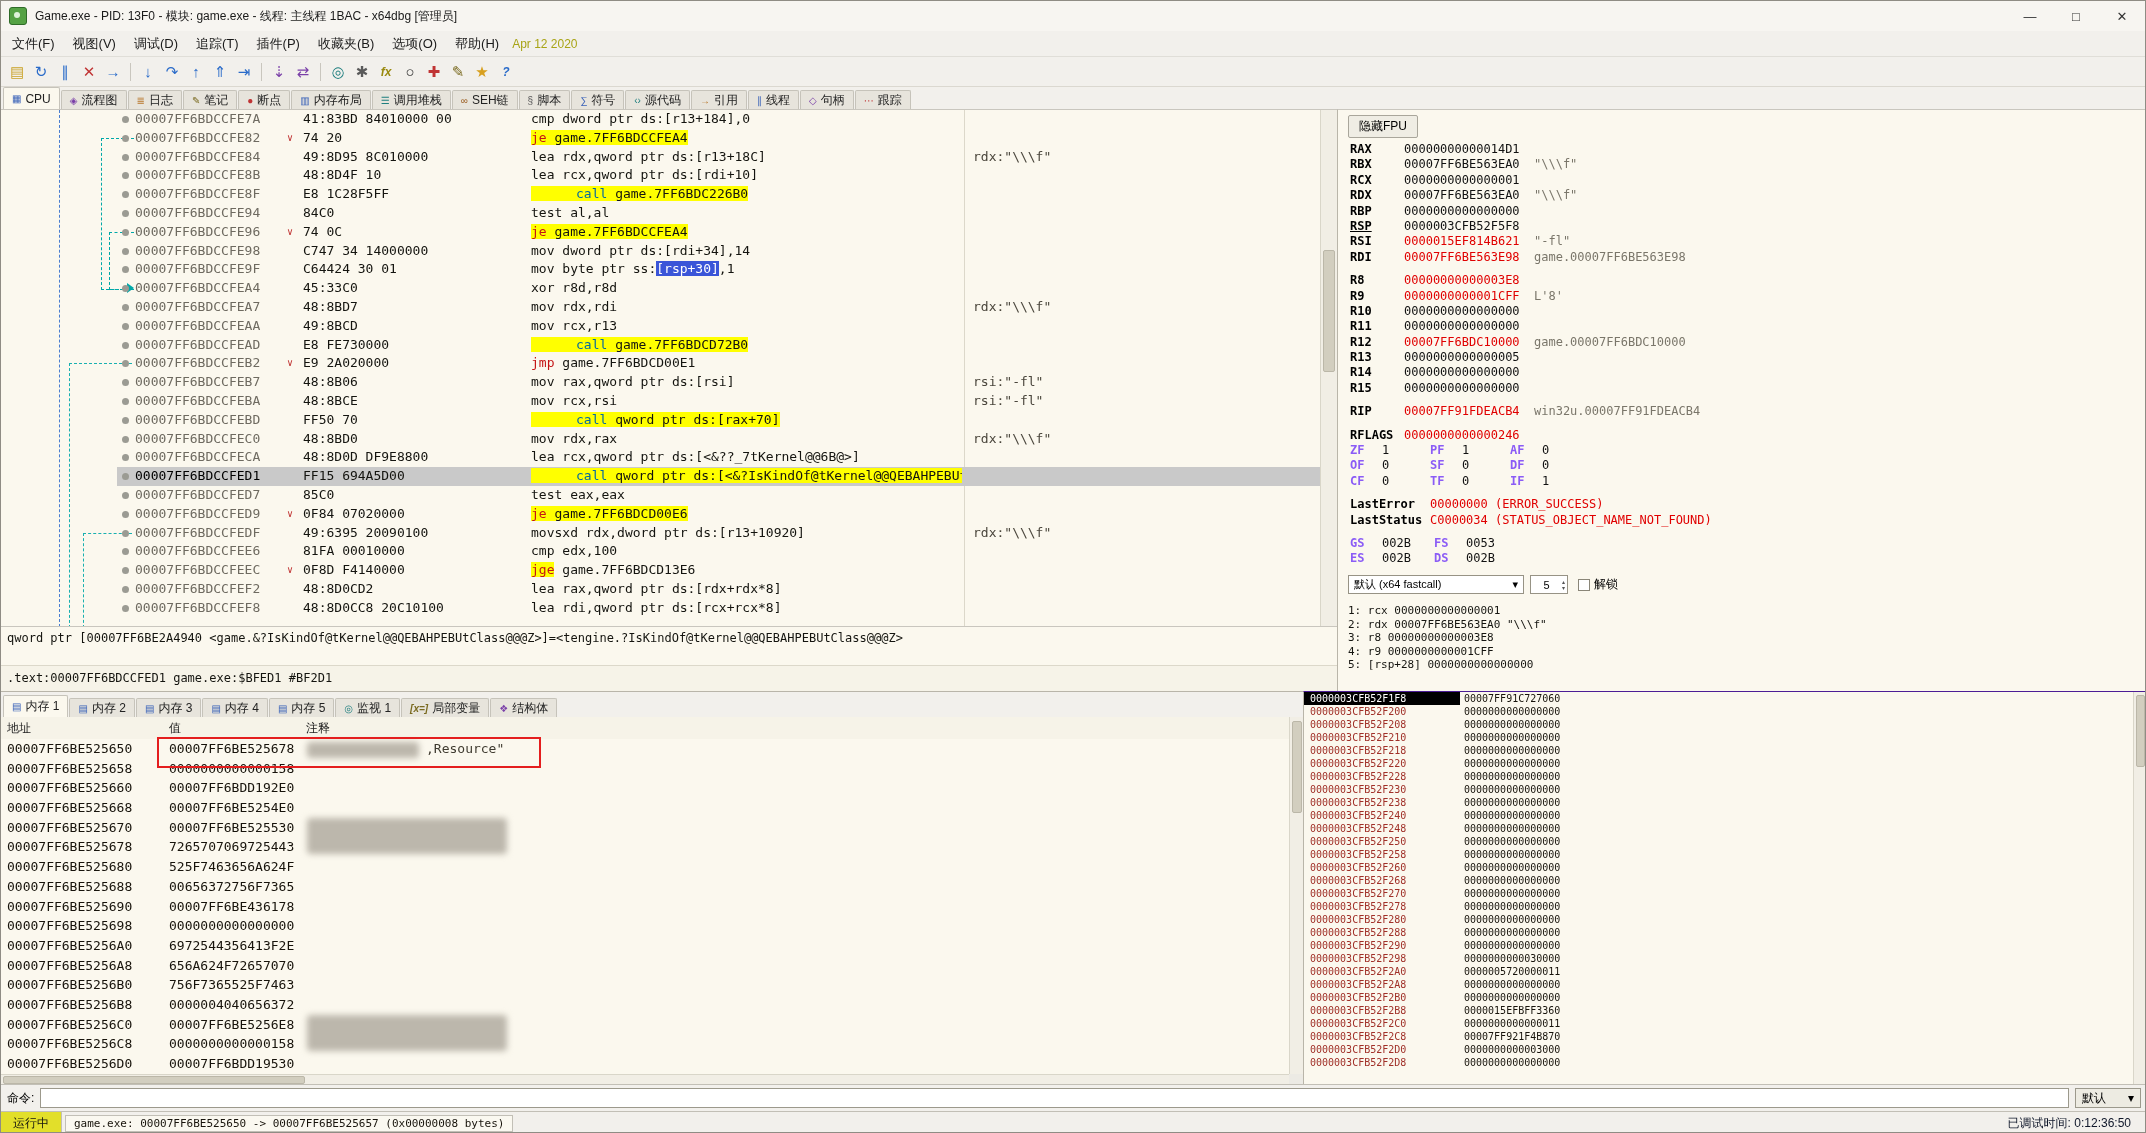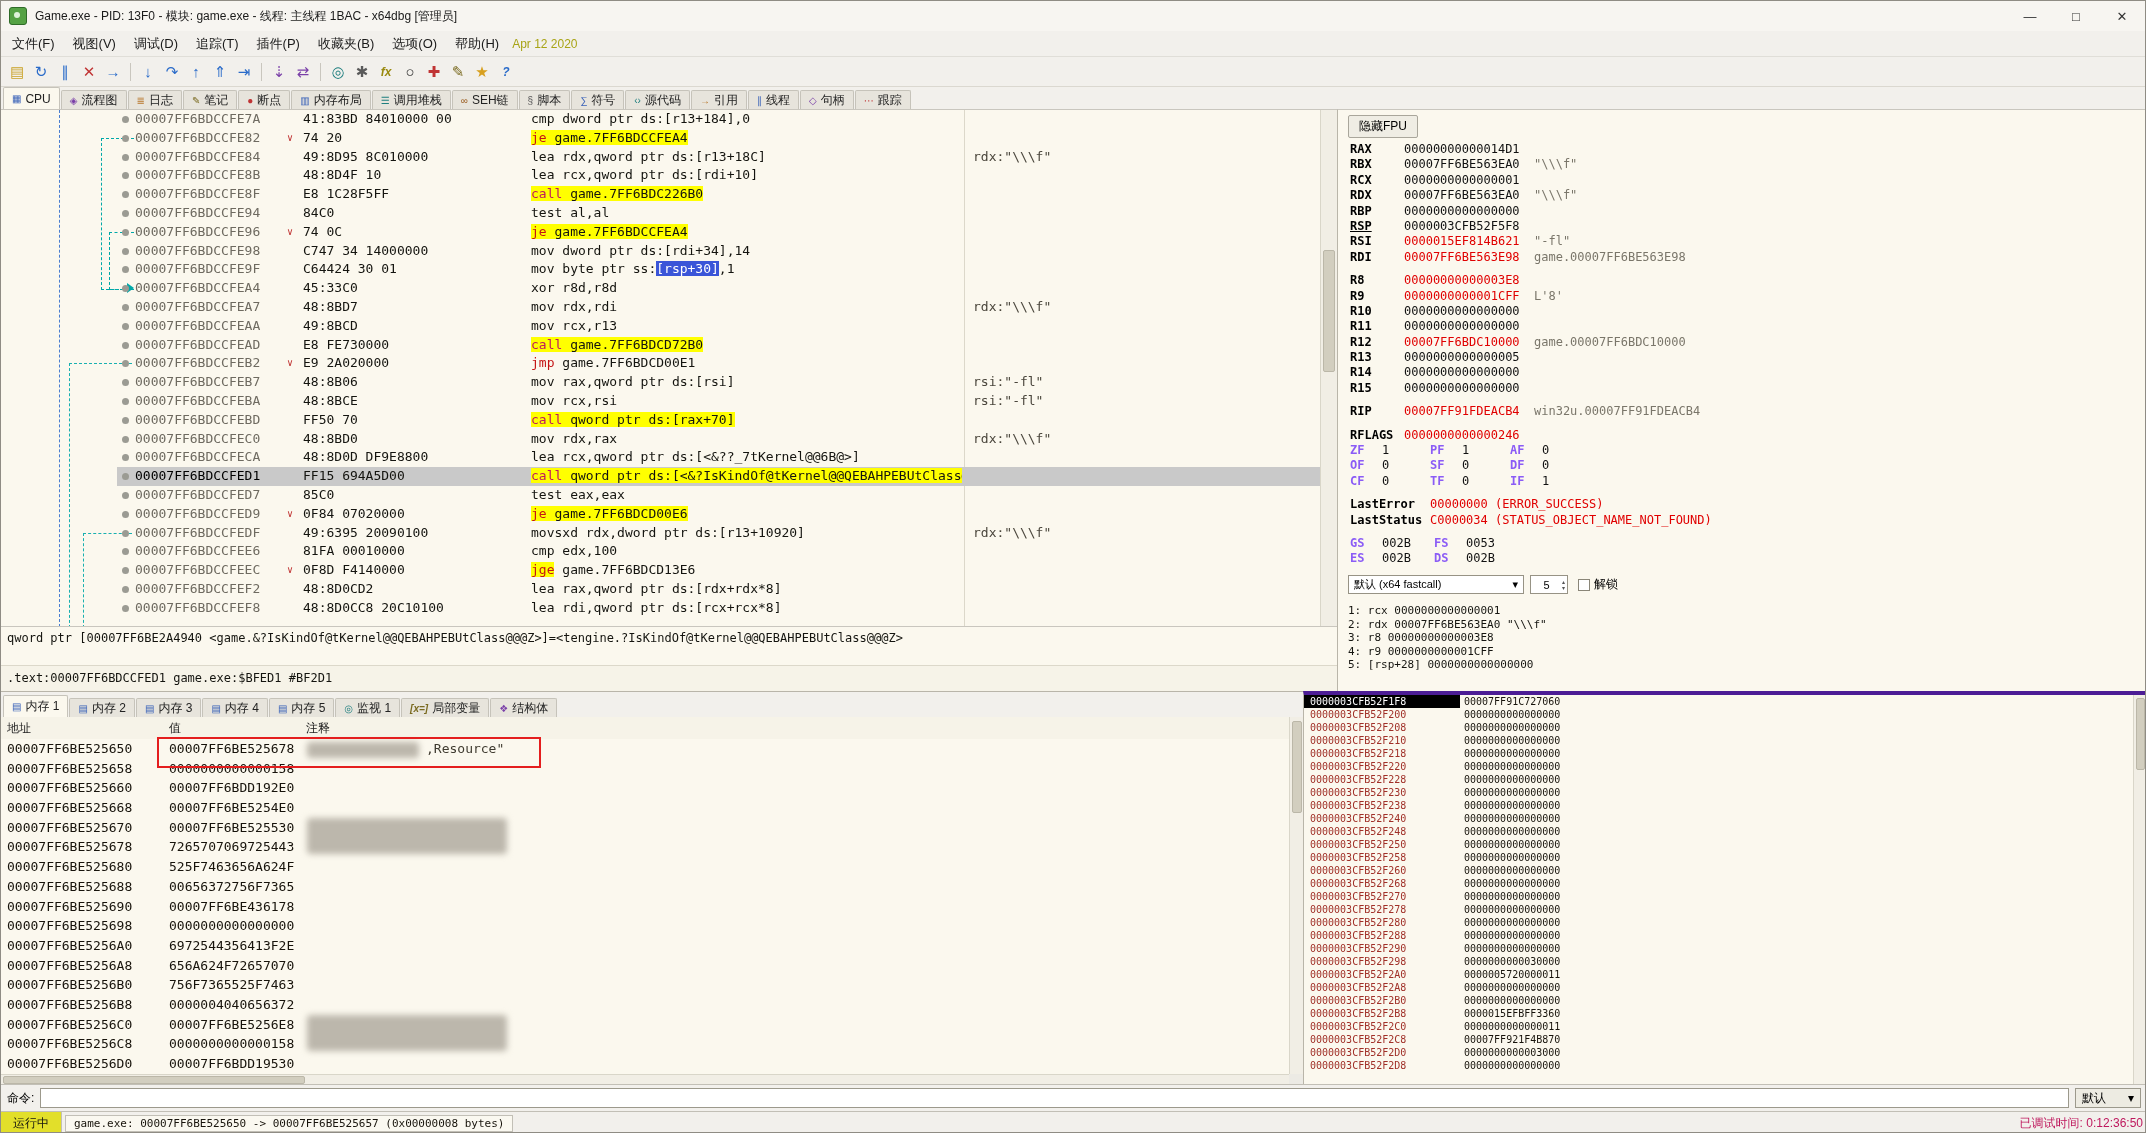--- a/index.html
+++ b/index.html
@@ -42,21 +42,21 @@
   .dis-row{position:relative;height:18.8px;line-height:18.8px;font-family:"DejaVu Sans Mono",monospace;
            font-size:13px;white-space:pre;}
   .dis-row.sel::before{content:"";position:absolute;left:116px;right:-16px;top:0;bottom:0;background:#C9C9C9;}
   .d-dot{position:absolute;left:121px;top:6px;width:7px;height:7px;border-radius:50%;background:#9B9B93;z-index:1;}
   .d-addr{position:absolute;left:134px;color:#6E6A60;z-index:1;}
   .sel .d-addr{color:#000;}
   .d-bytes{position:absolute;left:302px;color:#14140F;z-index:1;}
   .d-dir{position:absolute;left:286px;color:#C03434;font-size:10px;z-index:1;}
   .d-ins{position:absolute;left:530px;width:431px;overflow:hidden;z-index:1;color:#14140F;}
   .d-com{position:absolute;left:972px;width:346px;overflow:hidden;z-index:1;color:#4A463C;}
-  .mn-call{color:#be185d;}
+  .mn-call{color:#0369a1;padding-left:45px;}
   .mn-j{color:#C41414;}
   .hl{background:#FFFF00;}
   .sub-hl{background:#3A55D8;color:#FFFFFF;}
   .scribble{display:inline-block;width:118px;height:11px;background:#111;border-radius:5px;
             transform:skewX(-10deg);vertical-align:middle;margin:0 3px;}
   .jb{position:absolute;z-index:0;}
   #jb1{left:100px;top:28px;width:32px;height:150px;border-left:1px dashed #00A8A8;border-top:1px dashed #00A8A8;border-bottom:1px dashed #00A8A8;}
   #jb2{left:108px;top:122px;width:24px;height:56px;border-left:1px dashed #00A8A8;border-top:1px dashed #00A8A8;border-bottom:1px dashed #00A8A8;}
   #jb-arrow{left:126px;top:173px;width:0;height:0;border-top:5px solid transparent;border-bottom:5px solid transparent;border-left:7px solid #00A8A8;}
   #jb3{left:68px;top:253px;width:62px;height:264px;border-left:1px dashed #18B0B0;border-top:1px dashed #18B0B0;}
@@ -116,42 +116,42 @@
          font-size:13px;white-space:pre;text-align:center;}
   .m-addr{position:absolute;left:6px;color:#17130B;}
   .m-val{position:absolute;left:168px;color:#17130B;}
   .m-com{position:absolute;left:305px;color:#3F3B30;}
   .dump-scroll{position:absolute;left:1288px;top:716px;width:14px;height:357px;background:#F1EEE5;border-left:1px solid #D9D6C9;}
   .dump-scroll .thumb{position:absolute;left:2px;right:2px;top:4px;height:90px;background:#D2CEBF;border:1px solid #BBB7A8;border-radius:2px;}
   .dump-hscroll{position:absolute;left:0;top:1073px;width:1288px;height:10px;background:#F1EEE5;border-top:1px solid #D9D6C9;}
   .dump-hscroll .thumb{position:absolute;left:2px;top:1px;width:300px;height:6px;background:#D2CEBF;border:1px solid #BBB7A8;border-radius:2px;}
 
   .stack{position:absolute;left:1302px;top:690px;width:844px;height:393px;background:#FBF8EE;
-         border-left:1px solid #B9B5A9;border-top:4px solid #4c1d95;overflow:hidden;box-sizing:border-box;}
+         border-left:1px solid #B9B5A9;border-top:1px solid #4c1d95;overflow:hidden;box-sizing:border-box;}
   .s-row{position:relative;height:13px;line-height:13px;font-family:"DejaVu Sans Mono",monospace;font-size:10px;white-space:pre;}
   .s-addr{position:absolute;left:0;width:156px;padding-left:6px;color:#A03028;box-sizing:border-box;}
   .s-row.sel .s-addr{background:#000;color:#FFF;}
   .s-val{position:absolute;left:160px;color:#17130B;}
   .stack-scroll{position:absolute;right:0;top:0;width:13px;height:100%;background:#F1EEE5;border-left:1px solid #D9D6C9;}
   .stack-scroll .thumb{position:absolute;left:2px;right:2px;top:3px;height:70px;background:#D2CEBF;border:1px solid #BBB7A8;border-radius:2px;}
 
   
   .cmdbar{position:absolute;left:0;top:1083px;width:2146px;height:27px;background:#F2F0EC;border-top:1px solid #C2BFB6;
           display:flex;align-items:center;padding:0 6px;box-sizing:border-box;gap:6px;}
   .cmd-label{font-size:12px;white-space:nowrap;}
   .cmd-input{flex:1;height:18px;border:1px solid #9C998C;background:#FFF;font:12px "DejaVu Sans Mono",monospace;padding:0 4px;}
   .cmd-profile{width:66px;height:20px;border:1px solid #9C998C;background:#EDEBE2;font-size:12px;display:flex;
                align-items:center;justify-content:space-between;padding:0 6px;box-sizing:border-box;}
   .statusbar{position:absolute;left:0;top:1110px;width:2146px;height:23px;background:#F2F0EC;border-top:1px solid #C2BFB6;
              display:flex;align-items:center;box-sizing:border-box;font-size:12px;}
   .st-badge{height:100%;display:flex;align-items:center;padding:0 12px;background:#E2DF2A;color:#14140F;
             border-right:1px solid #C2BFB6;white-space:nowrap;}
   .st-detail{margin-left:3px;border:1px solid #C2BFB6;background:#FAF8F0;padding:1px 8px;
              font:11px "DejaVu Sans Mono",monospace;color:#17130B;white-space:nowrap;}
-  .st-time{margin-left:auto;margin-right:4px;color:#be185d;white-space:nowrap;}
+  .st-time{margin-left:auto;margin-right:16px;color:#0f172a;white-space:nowrap;}
 
   
   .red-box{position:absolute;left:156px;top:736px;width:380px;height:27px;border:2px solid #E41E1E;z-index:9;pointer-events:none;}
   .blur{position:absolute;background:#BCB7AC;filter:blur(3px);border-radius:4px;z-index:8;}
   #blur1{left:306px;top:741px;width:112px;height:16px;}
   #blur2{left:306px;top:817px;width:200px;height:36px;}
   #blur3{left:306px;top:1014px;width:200px;height:36px;}
 </style>
 </head>
 <body>

